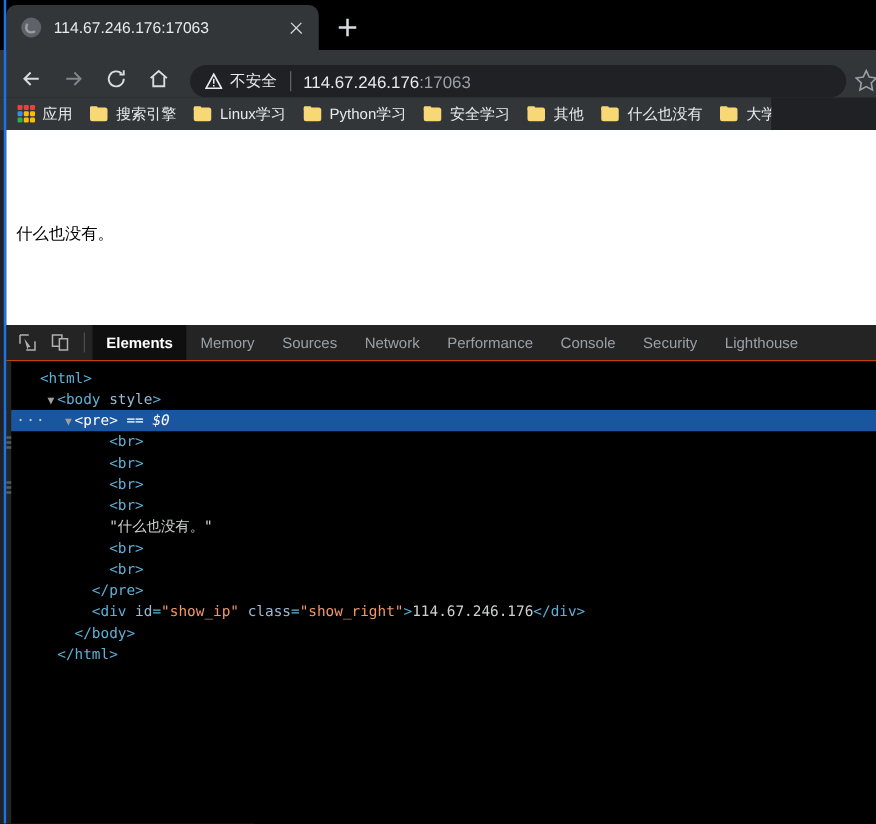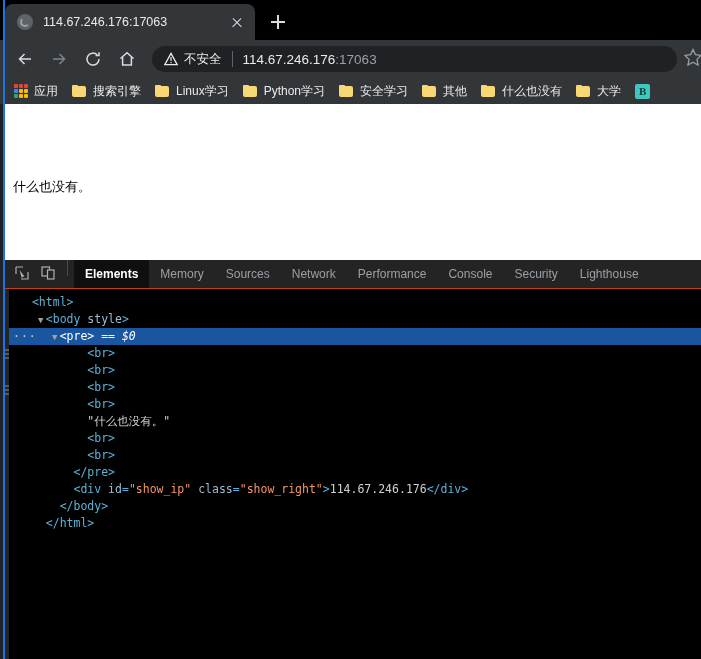--- a/index.html
+++ b/index.html
@@ -114,21 +114,21 @@
   .newtab::after  { left: 13.2px; top: 7px; width: 1.6px; height: 14px; }
 
   
   .toolbar {
     position: absolute;
     left: 0; top: 40px;
     width: 701px;
     height: 38px;
     background: #323639;
     display: flex;
-    align-items: center;
+    align-items: flex-end;
   }
   .nav-btn {
     width: 30px; height: 30px;
     margin-left: 4px;
     position: relative;
     border-radius: 50%;
     flex: 0 0 auto;
   }
   .nav-btn:first-child { margin-left: 10px; }
   .nav-btn svg { position: absolute; left: 5px; top: 5px; }
@@ -176,21 +176,21 @@
     width: 24px; height: 24px;
     position: relative;
     flex: 0 0 auto;
     margin-right: -6px;
   }
 
   
   .bookmarks {
     position: absolute;
     left: 0; top: 78px;
-    width: 701px;
+    width: 617px;
     height: 26px;
     background: #323639;
     display: flex;
     align-items: center;
     overflow: hidden;
   }
   .bm-item {
     display: flex;
     align-items: center;
     height: 20px;
@@ -275,21 +275,21 @@
     left: 5px; top: 260px;
     width: 696px;
     height: 399px;
     background: #242424;
   }
   .dt-tabbar {
     position: relative;
     height: 28px;
     background: #242424;
     display: flex;
-    align-items: flex-start;
+    align-items: center;
     border-bottom: 6px solid #c2410c;
     overflow: hidden;
   }
   .dt-tool-btn {
     width: 26px; height: 26px;
     position: relative;
     flex: 0 0 auto;
     display: flex;
     align-items: center;
     justify-content: center;

